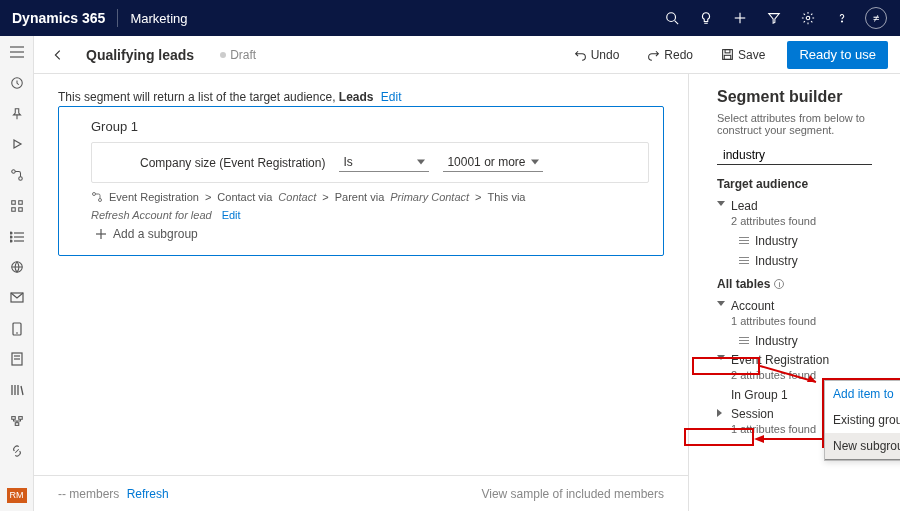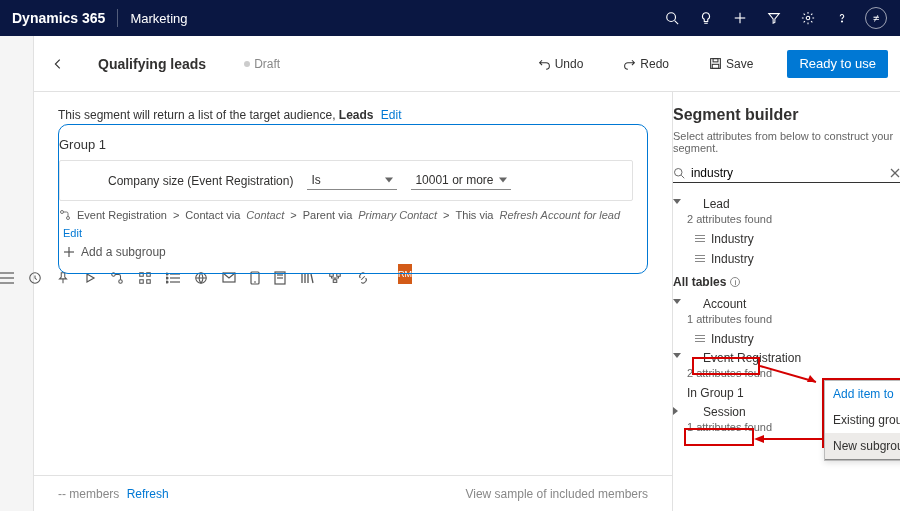--- a/index.html
+++ b/index.html
@@ -9,63 +9,63 @@
   .navbar { height: 36px; background: #0a1742; color: #fff; display: flex; align-items: center; padding: 0 10px 0 12px; justify-content: space-between; }
   .nav-left { display: flex; align-items: center; gap: 12px; }
   .nav-brand { font-weight: 600; font-size: 14px; }
   .nav-sep { width: 1px; height: 18px; background: rgba(255,255,255,0.3); }
   .nav-app { font-size: 13px; }
   .nav-right { display: flex; align-items: center; gap: 6px; }
   .nav-icon { width: 28px; height: 28px; display: flex; align-items: center; justify-content: center; cursor: pointer; color: #fff; }
   .nav-circle { width: 22px; height: 22px; border: 1px solid rgba(255,255,255,0.6); border-radius: 50%; display:flex;align-items:center;justify-content:center;font-size:11px; }
 
   
-  .left-rail { position: absolute; left: 0; top: 36px; bottom: 0; width: 34px; background: #f5f5f5; border-right: 1px solid #e1e1e1; display: flex; flex-direction: row; align-items: center; padding-top: 8px; gap: 14px; }
+  .left-rail { position: absolute; left: 0; top: 36px; bottom: 0; width: 34px; background: #f5f5f5; border-right: 1px solid #e1e1e1; display: flex; flex-direction: column; align-items: center; padding-top: 8px; gap: 14px; }
   .rail-icon { width: 22px; height: 22px; display:flex;align-items:center;justify-content:center;color:#555;cursor:pointer; }
   .rail-spacer { flex: 1; }
   .rail-badge { width: 20px; height: 20px; background: #d35b18; color:#fff; font-size:9px; display:flex;align-items:center;justify-content:center; margin-bottom: 8px; }
 
   
   .main { position: absolute; left: 34px; top: 36px; right: 0; bottom: 0; display: flex; flex-direction: column; }
-  .toolbar { height: 56px; border-bottom: 1px solid #e1e1e1; display:flex; align-items:center; padding: 12px 12px; gap: 28px; }
+  .toolbar { height: 38px; border-bottom: 1px solid #e1e1e1; display:flex; align-items:center; padding: 12px 12px; gap: 16px; }
   .back-arrow { width: 24px; height:24px; display:flex;align-items:center;justify-content:center;cursor:pointer; }
   .page-title { font-weight: 600; font-size: 14px; }
   .status-dot { width:6px;height:6px;border-radius:50%;background:#ccc;display:inline-block;margin:0 4px; }
   .status-text { color:#888;font-size:12px; }
   .toolbar-spacer { flex:1; }
   .tb-action { display:flex;align-items:center;gap:4px;color:#333;cursor:pointer;font-size:12px;padding:4px 6px; }
   .btn-primary { background:#0078d4;color:#fff;height:28px;padding:0 12px;display:flex;align-items:center;border-radius:2px;cursor:pointer;font-size:13px; }
 
   .body-row { flex:1; display:flex; overflow:hidden; }
   .canvas { flex:1; display:flex;flex-direction:column; overflow:hidden; }
   .canvas-inner { padding: 16px 24px 8px 24px; flex:1; overflow:auto; }
   .intro { font-size: 12px; color:#333; margin-bottom: 2px; }
   .intro b { font-weight: 600; }
   .link-a { color:#0078d4; cursor:pointer; margin-left:4px; }
 
-  .group-box { border: 1.5px solid #0078d4; border-radius: 10px; padding: 12px 14px 14px 0; }
+  .group-box { border: 1.5px solid #0078d4; border-radius: 2px; padding: 12px 14px 14px 32px; }
   .group-title { color:#333; font-size: 13px; margin-bottom: 8px; }
   .rule-row { border:1px solid #e1e1e1; border-radius:2px; padding: 10px 12px; display:flex; align-items:center; gap: 14px; margin-bottom:8px; }
   .field-label { font-size:12px;margin-left:36px; }
   .sel { border-bottom:1px solid #888; padding: 2px 18px 2px 4px; position:relative; min-width: 90px; cursor:pointer; }
   .sel::after { content:""; position:absolute; right:4px; top:50%; width:0;height:0;border-left:4px solid transparent;border-right:4px solid transparent;border-top:5px solid #666; transform:translateY(-50%); }
   .path-row { font-size:11px; color:#555; display:flex; gap:6px; align-items:center;flex-wrap:wrap; }
   .path-row .ital { font-style: italic; color:#666; }
   .add-sub { display:flex; gap:6px; align-items:center; color:#555; cursor:pointer; margin-top: 6px; padding-left: 4px;}
 
   .canvas-footer { border-top:1px solid #e1e1e1; height:36px; display:flex;align-items:center;justify-content:space-between;padding:0 24px;color:#888;font-size:12px; }
 
   
-  .right-panel { width: 228px; border-left:1px solid #e1e1e1; padding: 14px 0; overflow:auto; font-size:12px; position:relative; }
+  .right-panel { width: 212px; border-left:1px solid #e1e1e1; padding: 14px 28px; overflow:auto; font-size:12px; position:relative; }
   .panel-title { font-weight:600; font-size:16px; margin-bottom:6px; }
   .panel-desc { color:#666; font-size:11px; margin-bottom:10px; }
   .search-row { border-bottom: 1.5px solid #333; display:flex;align-items:center;gap:6px;padding:2px 0; margin-bottom:12px; }
   .search-row input { border:none; outline:none; flex:1; font-size:12px; }
   .sec-label { font-weight:600; margin: 6px 0; }
-  .tree-item { display:flex; align-items:center; gap:20px; cursor:pointer; padding:2px 0; }
+  .tree-item { display:flex; align-items:center; gap:4px; cursor:pointer; padding:2px 0; }
   .tree-sub { color:#666; font-size:11px; padding-left: 14px; margin-bottom:4px; }
   .attr-item { padding: 3px 0 3px 22px; display:flex; gap:6px; align-items:center; cursor:pointer; font-size:12px; }
   .chev { width:10px;height:10px; }
   .chev-d::before { content:"";display:block;width:0;height:0;border-left:4px solid transparent;border-right:4px solid transparent;border-top:5px solid #666; }
   .chev-r::before { content:"";display:block;width:0;height:0;border-top:4px solid transparent;border-bottom:4px solid transparent;border-left:5px solid #666; }
   .list-ic { width:10px;height:8px; background-image:linear-gradient(#888,#888),linear-gradient(#888,#888),linear-gradient(#888,#888); background-size:10px 1px; background-position:0 0,0 3px,0 6px; background-repeat:no-repeat; }
   .info-ic { width:10px;height:10px;border:1px solid #888;border-radius:50%;display:inline-flex;align-items:center;justify-content:center;font-size:7px;color:#888; }
 
   
   .anno { position:absolute; border:2px solid #d40000; pointer-events:none; }
@@ -326,20 +326,21 @@
             <circle cx="7" cy="7" r="5"></circle>
             <line x1="11" y1="11" x2="15" y2="15"></line>
           </svg>
         <input value="industry" style="">
         <svg width="10" height="10" viewBox="0 0 10 10" stroke="#666" stroke-width="1.2" style="cursor:pointer;">
             <line x1="1" y1="1" x2="9" y2="9"></line>
             <line x1="9" y1="1" x2="1" y2="9"></line>
           </svg>
       </div>
 
+      <div class="sec-label">Target audience</div>
       <div class="tree-item">
           <span class="chev chev-d"></span>
           <span>Lead</span>
         </div>
       <div class="tree-sub">2 attributes found</div>
       <div class="attr-item">
           <span class="list-ic"></span>
           <span>Industry</span>
         </div>
       <div class="attr-item">

